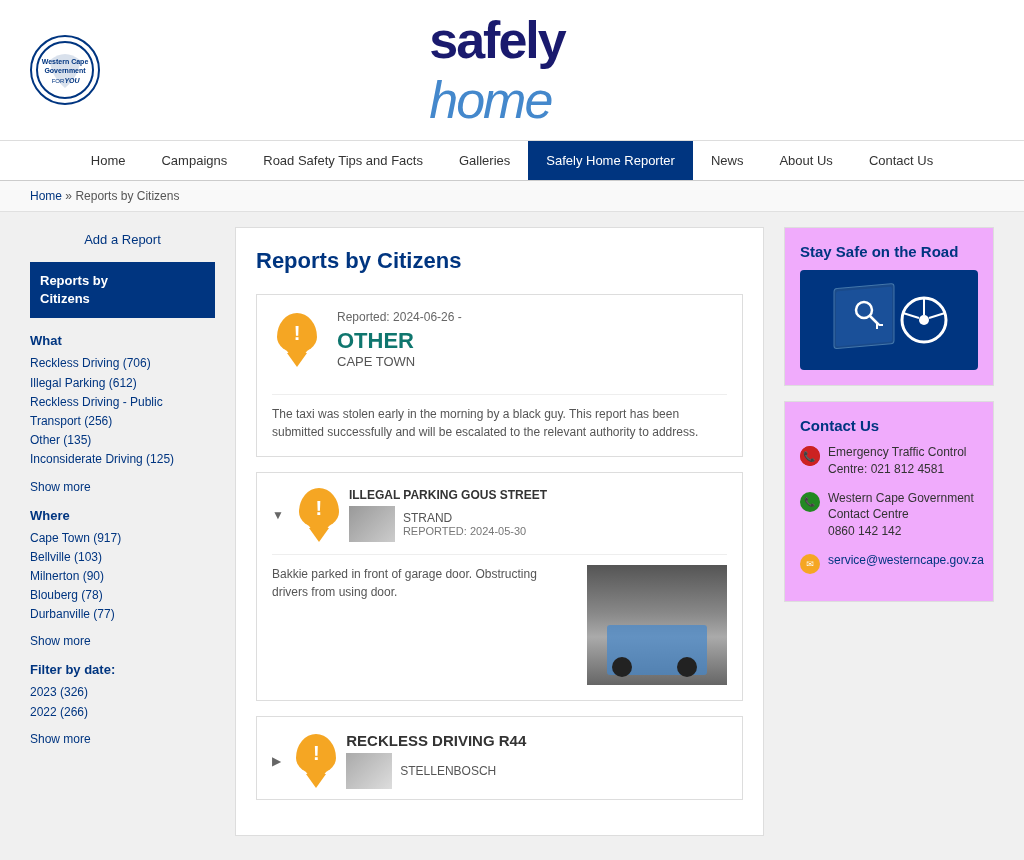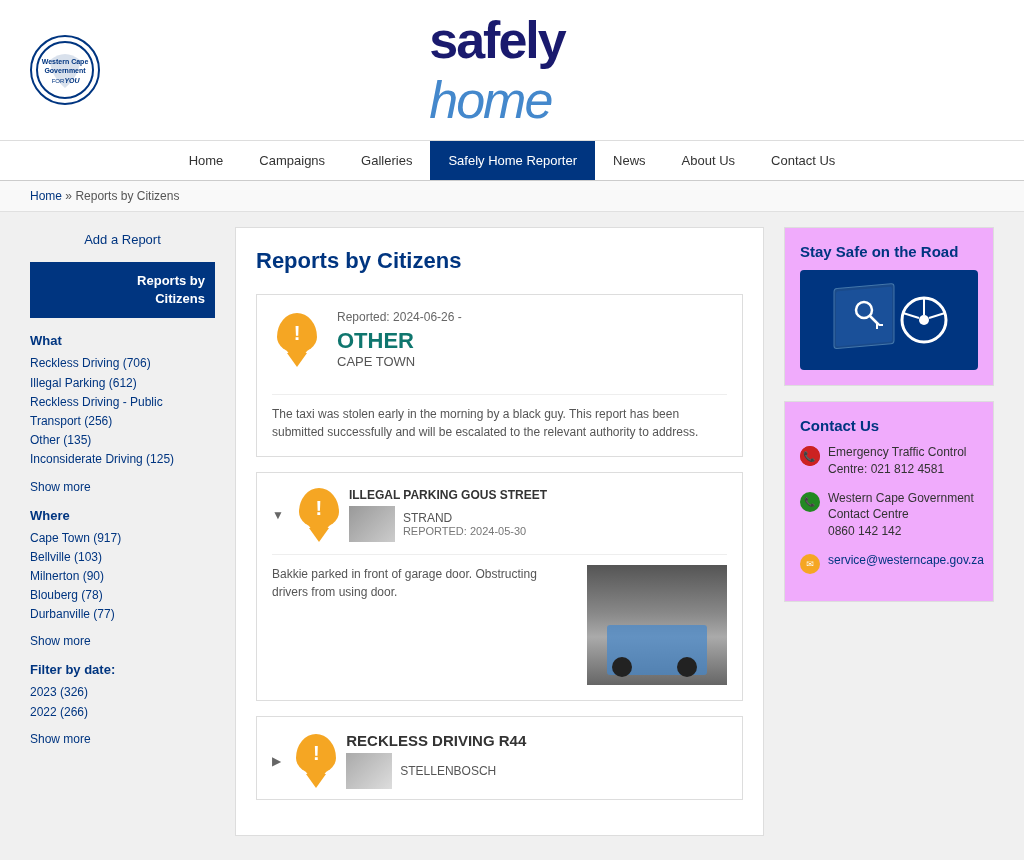--- a/index.html
+++ b/index.html
@@ -103,20 +103,23 @@
 
 <div id="nav">
   <ul>
     <li>
         <a href="#">Home</a>
       </li>
     <li>
         <a href="#">Campaigns</a>
       </li>
     <li>
+        <a href="#">Road Safety Tips and Facts</a>
+      </li>
+    <li>
         <a href="#">Galleries</a>
       </li>
     <li class="active">
         <a href="#">Safely Home Reporter</a>
       </li>
     <li>
         <a href="#">News</a>
       </li>
     <li>
         <a href="#">About Us</a>
@@ -131,21 +134,21 @@
   <a href="#">Home</a>
   <span> » </span>
   <span>Reports by Citizens</span>
 </div>
 
 <div id="main-layout">
 
   <div id="sidebar">
     <a href="#" id="add-report-link" class="add-report">Add a Report</a>
 
-    <a href="#" class="reports-btn" style="background:#003580;color:#fff;display:block;text-align:right;padding:10px;font-size:13px;font-weight:bold;text-decoration:none;margin-bottom:15px;line-height:1.4;">Reports by<br>Citizens</a>
+    <a href="#" class="reports-btn" style="background:#003580;color:#fff;display:block;text-align:left;padding:10px;font-size:13px;font-weight:bold;text-decoration:none;margin-bottom:15px;line-height:1.4;">Reports by<br>Citizens</a>
 
     <div class="section">
       <h3>What</h3>
       <ul>
         <li>
             <a href="#">Reckless Driving (706)</a>
           </li>
         <li>
             <a href="#">Illegal Parking (612)</a>
           </li>

